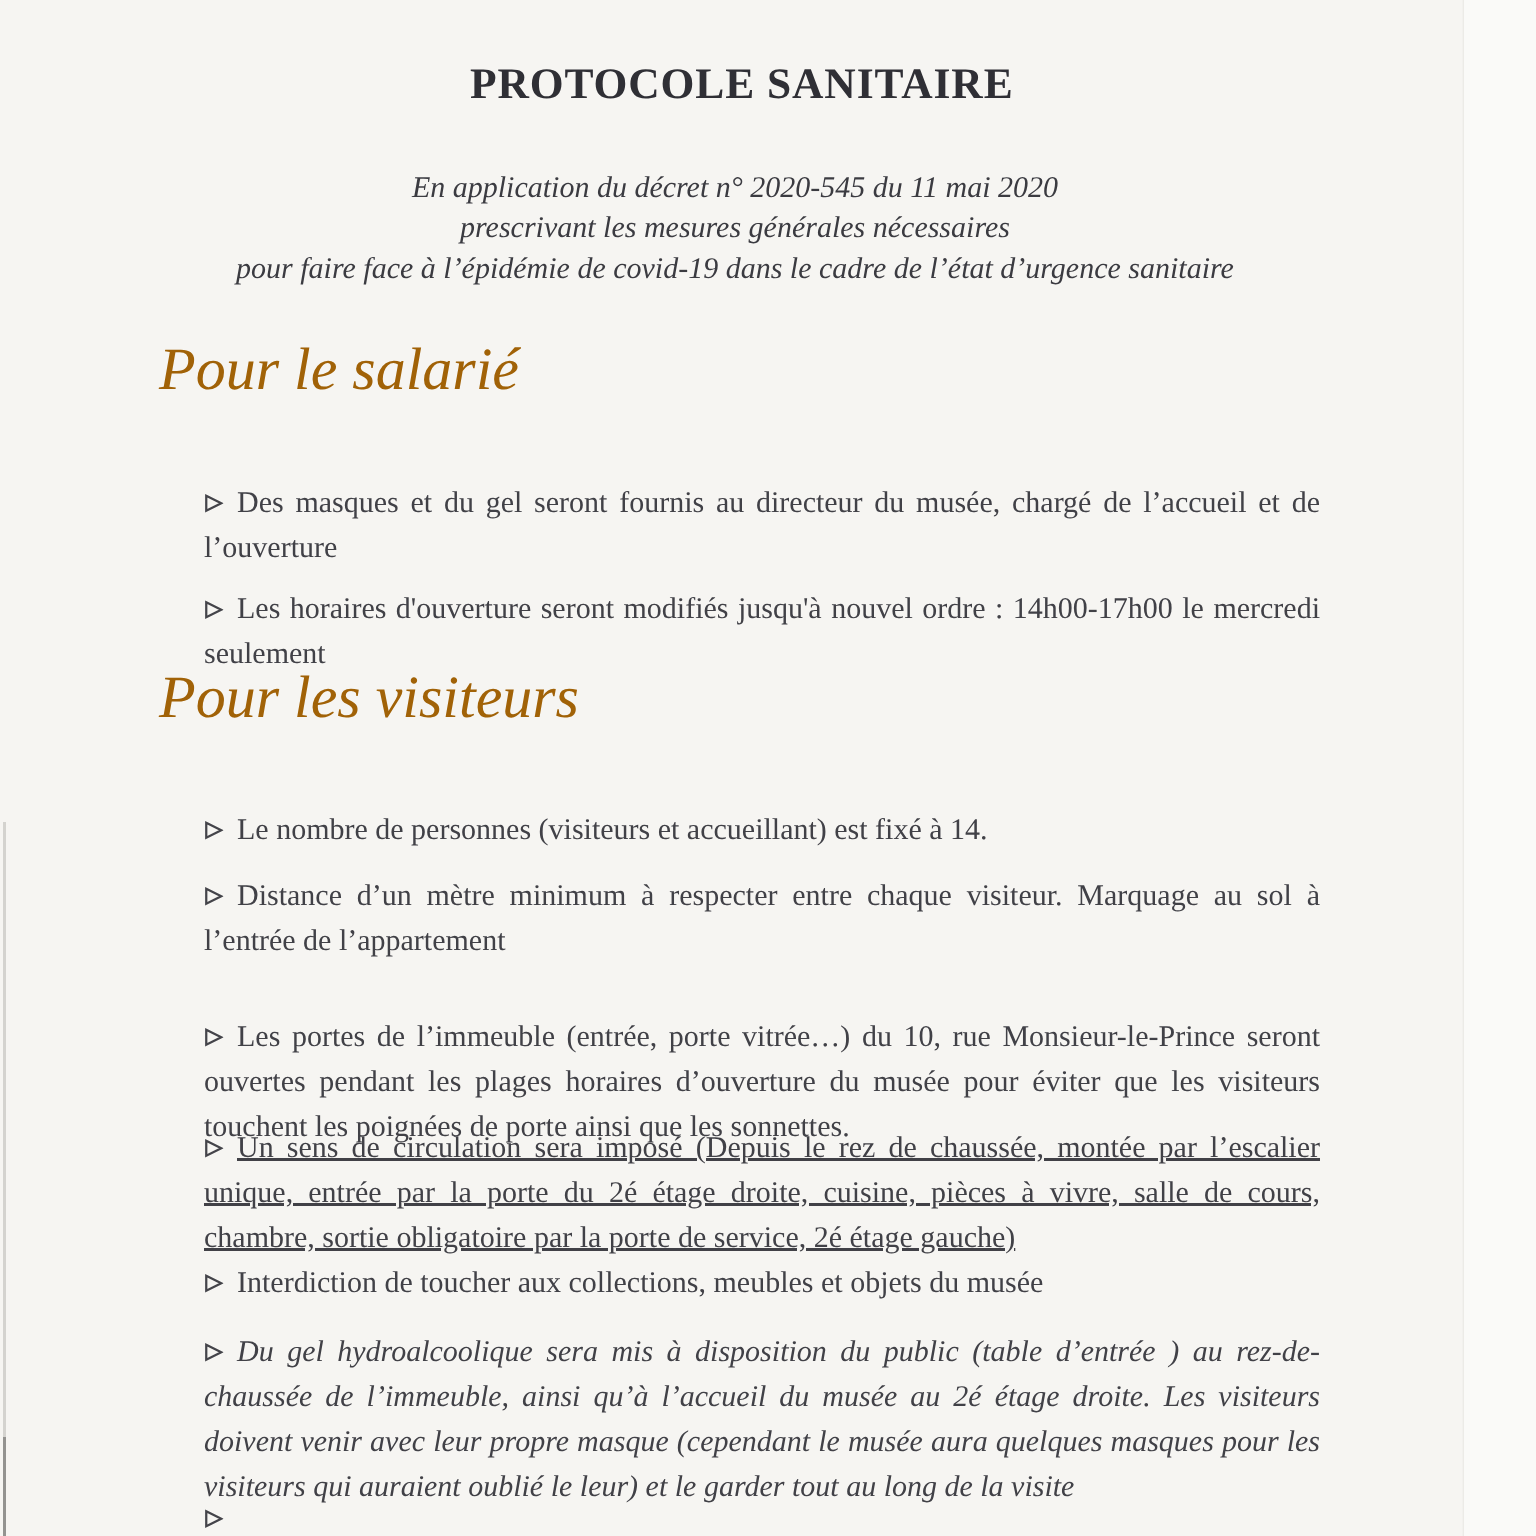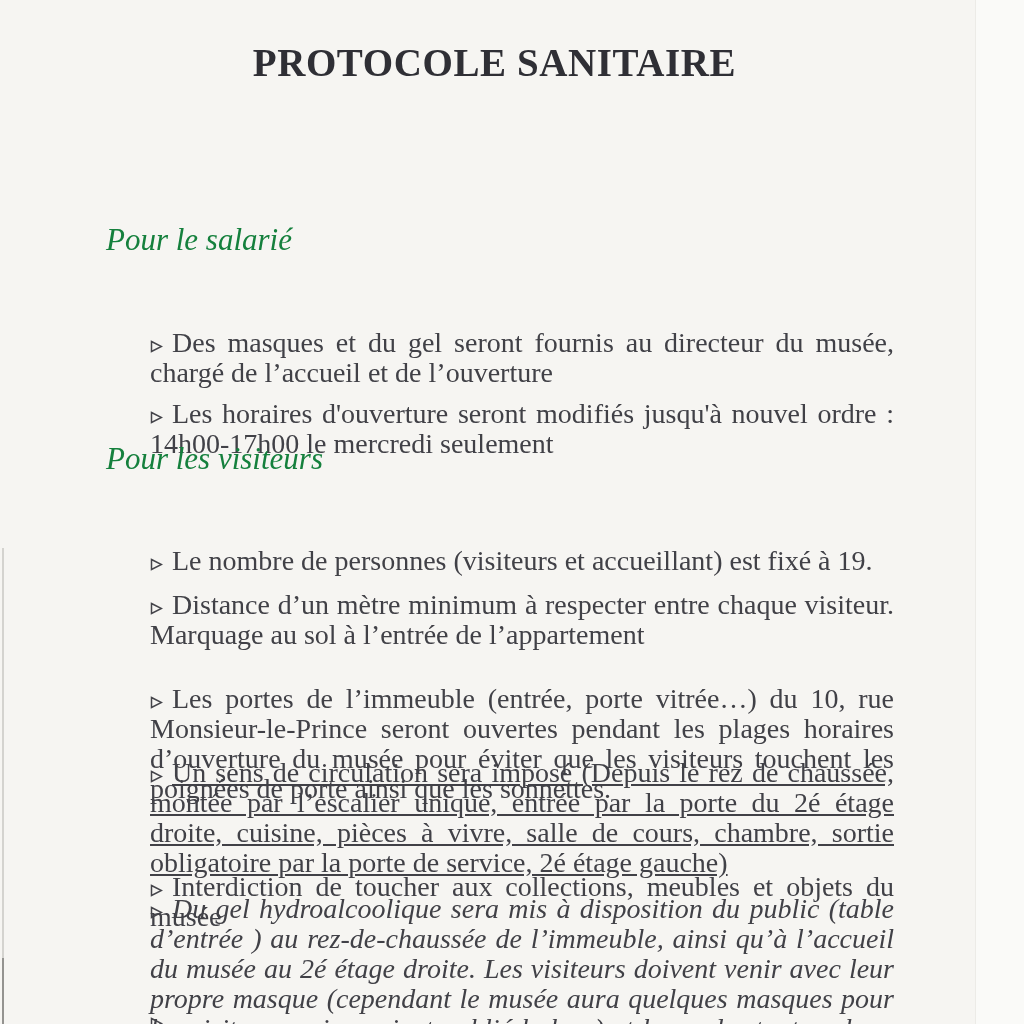--- a/index.html
+++ b/index.html
@@ -4,47 +4,46 @@
 <style>
   html,body { margin:0; padding:0; background:#e9e8e5; }
   .page {
     position:relative; width:1024px; height:1024px;
     background:#f6f5f2;
     font-family:"Liberation Serif","DejaVu Serif",serif;
     color:#414147; overflow:hidden;
   }
   .doc-title {
     position:absolute; top:40px; left:0; width:989px;
-    text-align:center; font-size:39px; font-weight:bold;
+    text-align:center; font-size:29px; font-weight:bold;
     letter-spacing:0.6px; color:#2f2f35;
   }
   .doc-subtitle {
     position:absolute; top:112px; left:60px; width:860px;
     text-align:center; font-style:italic; font-size:20px;
     line-height:27px; color:#3b3b41;
   }
   .section-heading {
     position:absolute; left:106px; font-style:italic;
-    font-size:31px; color:#15803d;
+    font-size:40px; color:#a16207;
   }
   .heading-salarie   { top:222px; }
   .heading-visiteurs { top:441px; }
   .bullet {
     position:absolute; left:136px; width:744px;
-    font-size:28px; line-height:30px; text-align:justify;
+    font-size:20px; line-height:30px; text-align:justify;
     color:#414147;
-    margin-left:14px;
   }
   .b1 { top:300px; }
   .b2 { top:371px; }
   .b3 { top:518px; }
   .b4 { top:562px; }
   .b5 { top:656px; }
   .b6 { top:730px;text-decoration:underline; }
-  .b7 { top:844px; }
+  .b7 { top:820px; }
   .b8 { top:866px;font-style:italic; }
   .b9 { top:977px; }
   .bm {
     display:inline-block; width:13px; height:13px;
     margin-right:9px; vertical-align:-1px;
   }
   .bm svg { display:block; width:13px; height:13px; }
   
   .edge-right-strip {
     position:absolute; top:0; right:0; width:48px; height:1024px;
@@ -63,41 +62,46 @@
 <body>
 
 <div class="page">
 
   <div class="edge-right-strip"></div>
   <div class="edge-left-line"></div>
   <div class="edge-left-line-dark"></div>
 
   <div class="doc-title">PROTOCOLE SANITAIRE</div>
 
+  <div class="doc-subtitle">
+    <div>En application du décret n° 2020-545 du 11 mai 2020</div>
+    <div>prescrivant les mesures générales nécessaires</div>
+    <div>pour faire face à l’épidémie de covid-19 dans le cadre de l’état d’urgence sanitaire</div>
+  </div>
 
   <div class="section-heading heading-salarie">Pour le salarié</div>
 
   <p class="bullet b1">
     <span class="bm"><svg viewBox="0 0 13 13">
           <path d="M1.5,1.5 L11.5,6.5 L1.5,11.5 Z" fill="none" stroke="#44444a" stroke-width="1.5" stroke-linejoin="miter"></path>
         </svg></span><span>Des masques et du gel seront fournis au directeur du musée, chargé de l’accueil et de l’ouverture</span>
   </p>
 
   <p class="bullet b2">
     <span class="bm"><svg viewBox="0 0 13 13">
           <path d="M1.5,1.5 L11.5,6.5 L1.5,11.5 Z" fill="none" stroke="#44444a" stroke-width="1.5" stroke-linejoin="miter"></path>
         </svg></span><span>Les horaires d'ouverture seront modifiés jusqu'à nouvel ordre : 14h00-17h00 le mercredi seulement</span>
   </p>
 
   <div class="section-heading heading-visiteurs">Pour les visiteurs</div>
 
   <p class="bullet b3">
     <span class="bm"><svg viewBox="0 0 13 13">
           <path d="M1.5,1.5 L11.5,6.5 L1.5,11.5 Z" fill="none" stroke="#44444a" stroke-width="1.5" stroke-linejoin="miter"></path>
-        </svg></span><span>Le nombre de personnes (visiteurs et accueillant) est fixé à 19.</span>
+        </svg></span><span>Le nombre de personnes (visiteurs et accueillant) est fixé à 14.</span>
   </p>
 
   <p class="bullet b4">
     <span class="bm"><svg viewBox="0 0 13 13">
           <path d="M1.5,1.5 L11.5,6.5 L1.5,11.5 Z" fill="none" stroke="#44444a" stroke-width="1.5" stroke-linejoin="miter"></path>
         </svg></span><span>Distance d’un mètre minimum à respecter entre chaque visiteur. Marquage au sol à l’entrée de l’appartement</span>
   </p>
 
   <p class="bullet b5">
     <span class="bm"><svg viewBox="0 0 13 13">

